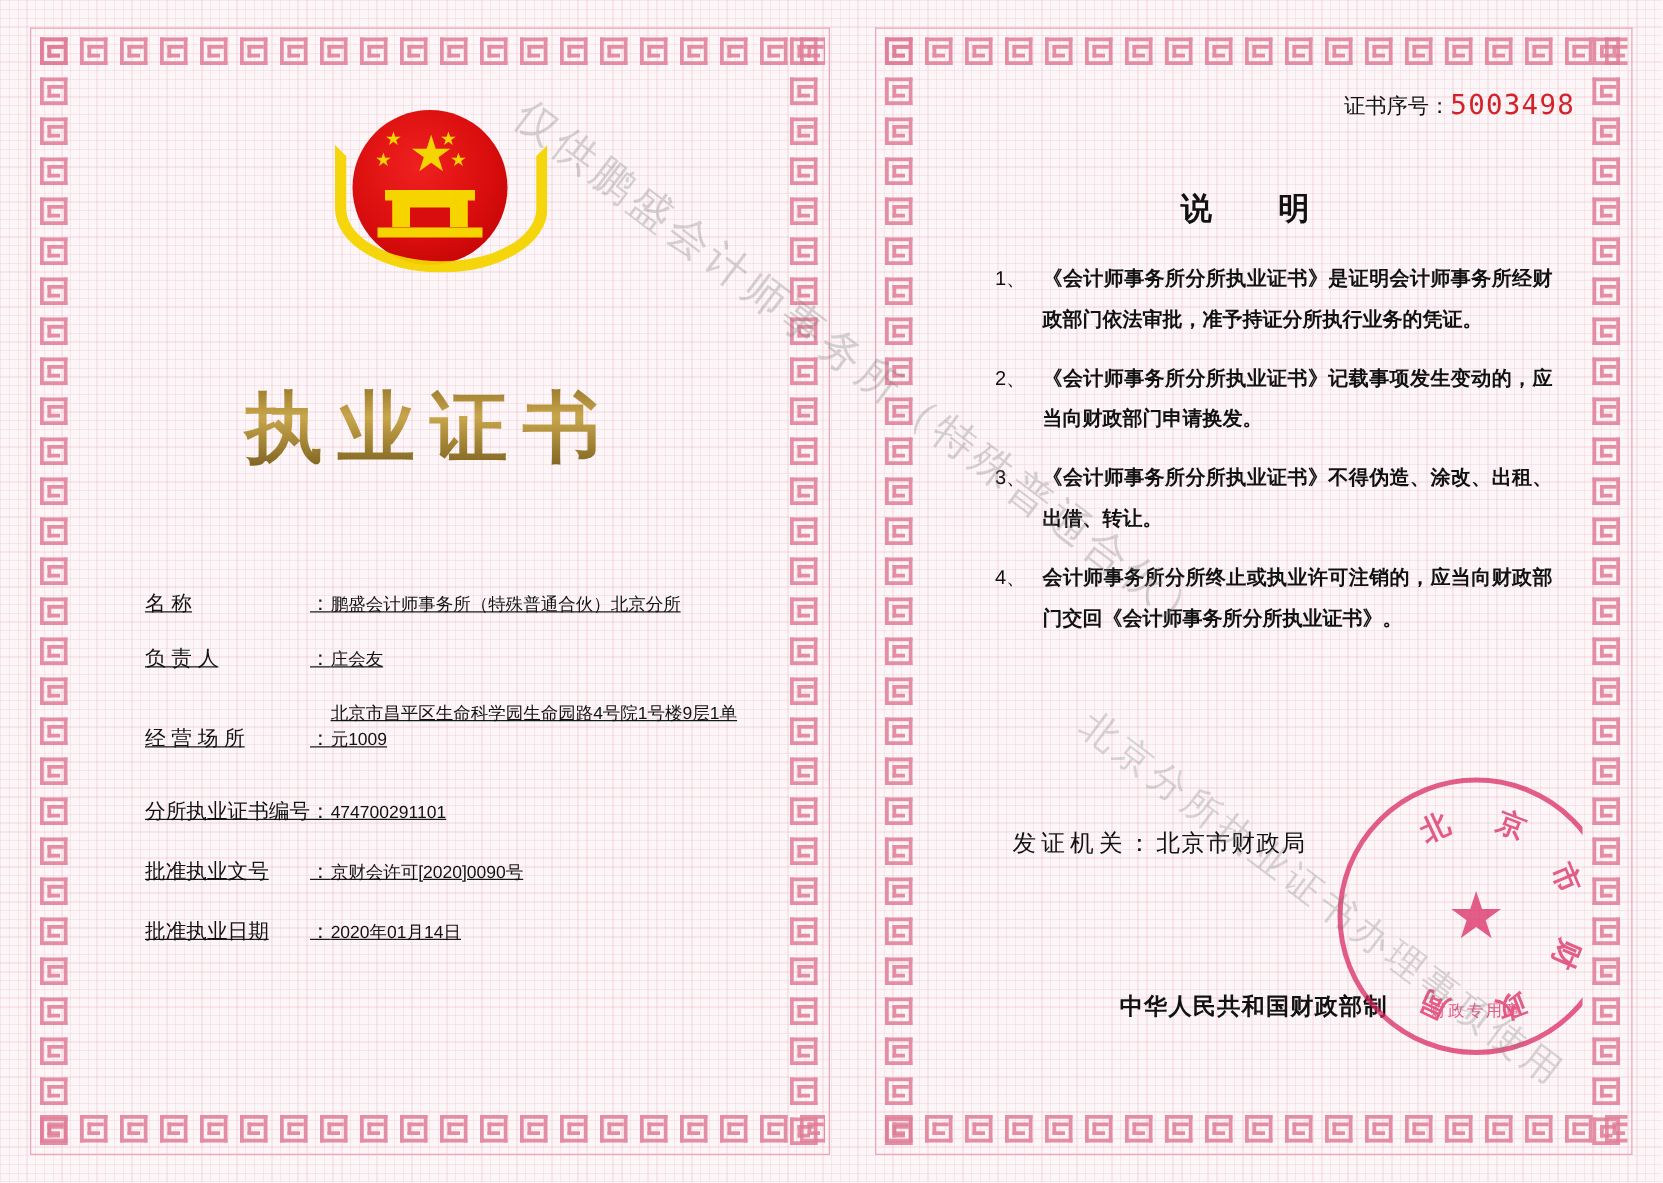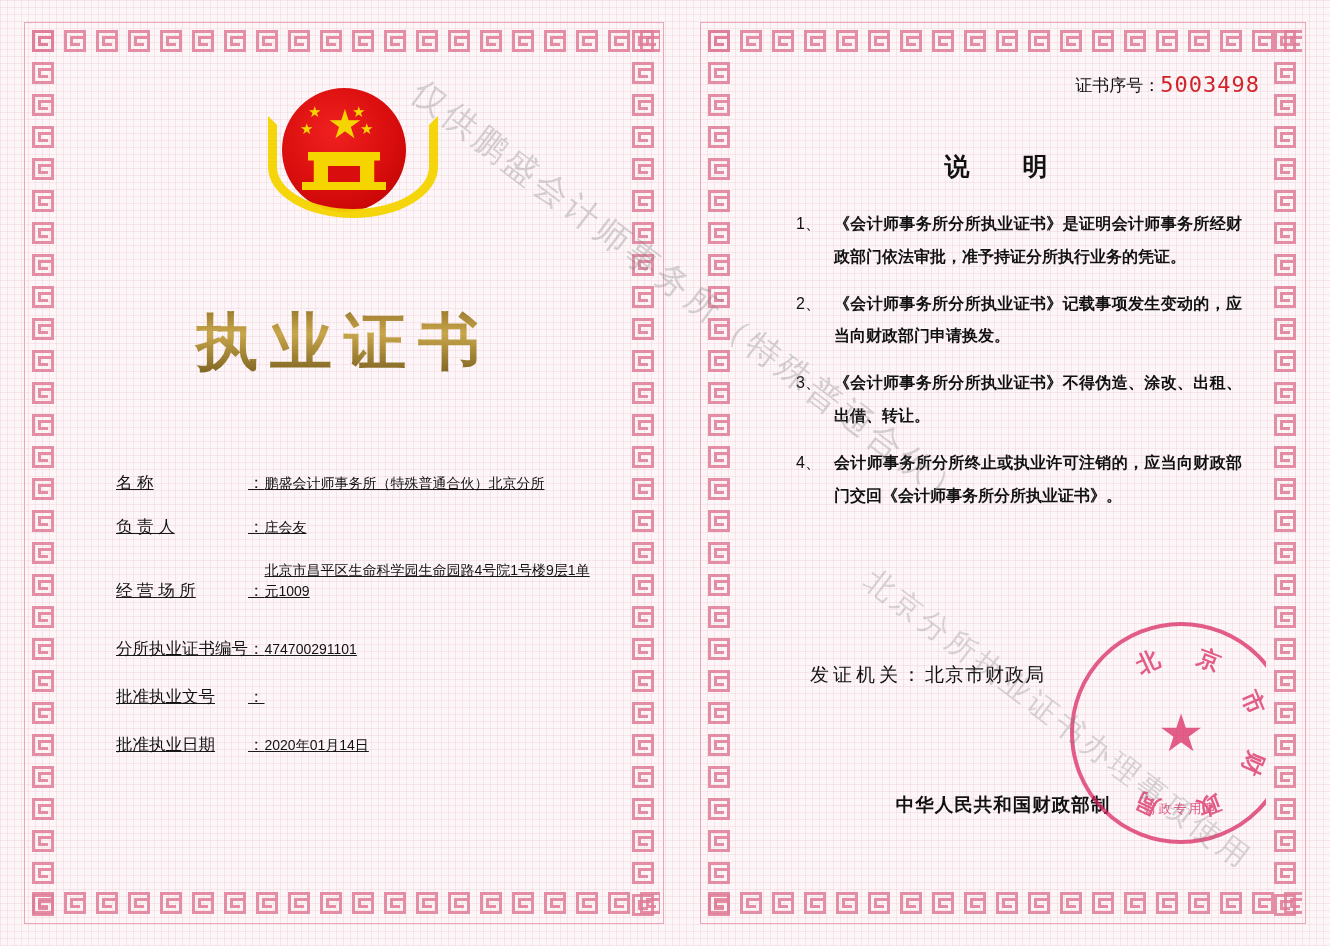--- a/index.html
+++ b/index.html
@@ -527,20 +527,21 @@
 
         <div class="fields-lower">
           <div class="field-row">
             <span class="field-label">分所执业证书编号</span>
             <span class="field-colon">：</span>
             <span class="field-value">474700291101</span>
           </div>
           <div class="field-row">
             <span class="field-label">批准执业文号</span>
             <span class="field-colon">：</span>
+            <span class="field-value">京财会许可[2020]0090号</span>
           </div>
           <div class="field-row">
             <span class="field-label">批准执业日期</span>
             <span class="field-colon">：</span>
             <span class="field-value">2020年01月14日</span>
           </div>
         </div>
 
       </div>
     </div>

